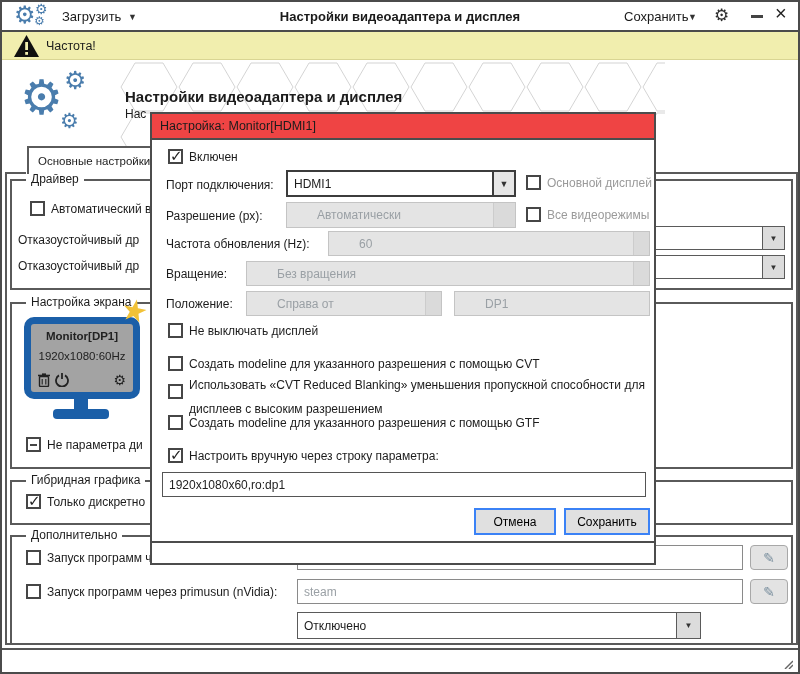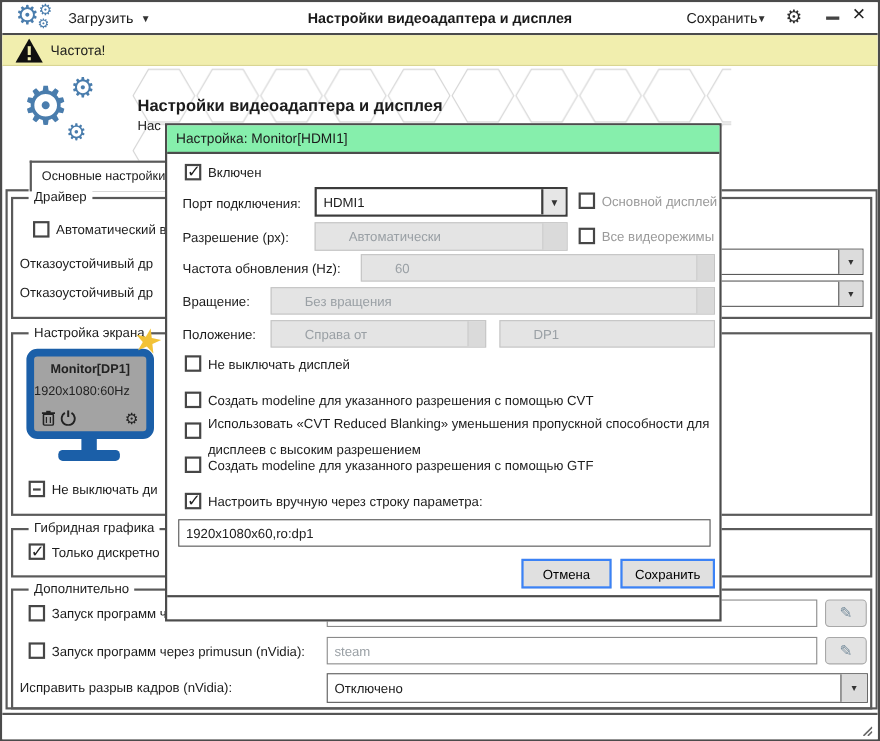--- a/index.html
+++ b/index.html
@@ -36,29 +36,29 @@
        font-family:"Liberation Sans","DejaVu Sans",sans-serif;color:#222;}
   .txt::placeholder{color:#9aa0a5;opacity:1;}
   
   .btn{position:absolute;background:#e0e0e0;border:2px solid #3b82f6;font-size:12px;color:#000000;
        display:flex;align-items:center;justify-content:center;cursor:default;}
   .editbtn{position:absolute;width:38px;height:25px;background:#e3e3e3;border:1px solid #a8a8a8;border-radius:4px;
        display:flex;align-items:center;justify-content:center;color:#7a8f9e;font-size:14px;}
   
   .dialog{position:absolute;left:148px;top:110px;width:506px;height:453px;background:#fff;border:2px solid #4c4c4c;z-index:10;}
   .dialog-title{position:absolute;left:0;top:0;right:0;height:26px;border-bottom:2px solid #4c4c4c;
-       font-size:12.5px;display:flex;align-items:center;padding-left:8px;background:#86efac;}
+       font-size:12.5px;display:flex;align-items:center;padding-left:8px;background:#ef4444;}
   .dlg-sep{position:absolute;left:0;right:0;top:427px;border-top:2px solid #4c4c4c;}
   
   .monitor{position:absolute;left:22px;top:315px;width:116px;height:82px;border:7px solid #1b5fa8;border-radius:10px;background:#a3a3a3;}
   .mon-neck{position:absolute;left:72px;top:396px;width:14px;height:13px;background:#1b5fa8;}
   .mon-base{position:absolute;left:51px;top:407px;width:56px;height:10px;background:#1b5fa8;border-radius:4px;}
   .mon-star{position:absolute;left:119px;top:294px;font-size:30px;color:#f2c237;transform:rotate(12deg);z-index:2;line-height:1;}
   .mon-name{position:absolute;left:0;right:0;top:6px;text-align:center;font-size:11.5px;font-weight:bold;color:#222;}
-  .mon-mode{position:absolute;left:0;right:0;top:26px;text-align:left;font-size:11.5px;color:#222;}
+  .mon-mode{position:absolute;left:0;right:0;top:26px;text-align:center;font-size:11.5px;color:#222;}
   .mon-icons{position:absolute;left:7px;right:7px;bottom:5px;height:15px;display:flex;align-items:center;gap:5px;}
   .mon-gear{margin-left:auto;font-size:14px;color:#222;line-height:1;}
   .gearglyph{line-height:1;}
   .statusbar{position:absolute;left:0;top:646px;width:100%;height:26px;border-top:2px solid #555;background:#fff;}
 </style>
 </head>
 <body>
 
 <div class="app">
 
@@ -137,21 +137,21 @@
       <svg width="14" height="14" viewBox="0 0 14 14">
         <path d="M4 2.4 A6 6 0 1 0 10 2.4" fill="none" stroke="#222" stroke-width="1.8"></path>
         <line x1="7" y1="0" x2="7" y2="6" stroke="#222" stroke-width="1.8"></line>
       </svg>
       <span class="mon-gear gearglyph">⚙</span>
     </div>
   </div>
   <div class="mon-neck"></div>
   <div class="mon-base"></div>
   <span class="cb indet" style="left:24px;top:435px;"></span>
-  <span class="lbl" style="left:45px;top:436px;">Не выключать ди</span>
+  <span class="lbl" style="left:45px;top:436px;">Не параметра ди</span>
 
   <div class="group" style="left:8px;top:478px;width:783px;height:45px;">
     <span class="legend">Гибридная графика</span>
   </div>
   <span class="cb checked" style="left:24px;top:492px;"></span>
   <span class="lbl" style="left:45px;top:493px;">Только дискретно</span>
 
   <div class="group" style="left:8px;top:533px;width:783px;height:110px;">
     <span class="legend">Дополнительно</span>
   </div>
@@ -160,22 +160,21 @@
   <input class="txt" style="left: 295px; top: 543px; width: 446px; height: 25px;">
   <div class="editbtn" style="left:748px;top:543px;">
     <span>✎</span>
   </div>
   <span class="cb" style="left:24px;top:582px;"></span>
   <span class="lbl" style="left:45px;top:583px;">Запуск программ через primusun (nVidia):</span>
   <input class="txt" style="left: 295px; top: 577px; width: 446px; height: 25px;" placeholder="steam">
   <div class="editbtn" style="left:748px;top:577px;">
     <span>✎</span>
   </div>
-  <span class="lbl" style="left:16px;top:616px;">Исправить разрыв кадров (nVidia):</span>
-  <div class="combo" style="left:295px;top:610px;width:492px;height:27px;">
+  <div class="combo" style="left:295px;top:610px;width:404px;height:27px;">
     <span class="val">Отключено</span>
     <span class="arrow" style="width:24px;">▼</span>
   </div>
 
   <div class="statusbar">
     <svg class="abs" style="right:5px;bottom:5px;" width="12" height="12" viewBox="0 0 12 12">
       <line x1="4" y1="12" x2="12" y2="4" stroke="#666" stroke-width="1.4"></line>
       <line x1="8" y1="12" x2="12" y2="8" stroke="#666" stroke-width="1.4"></line>
     </svg>
   </div>

